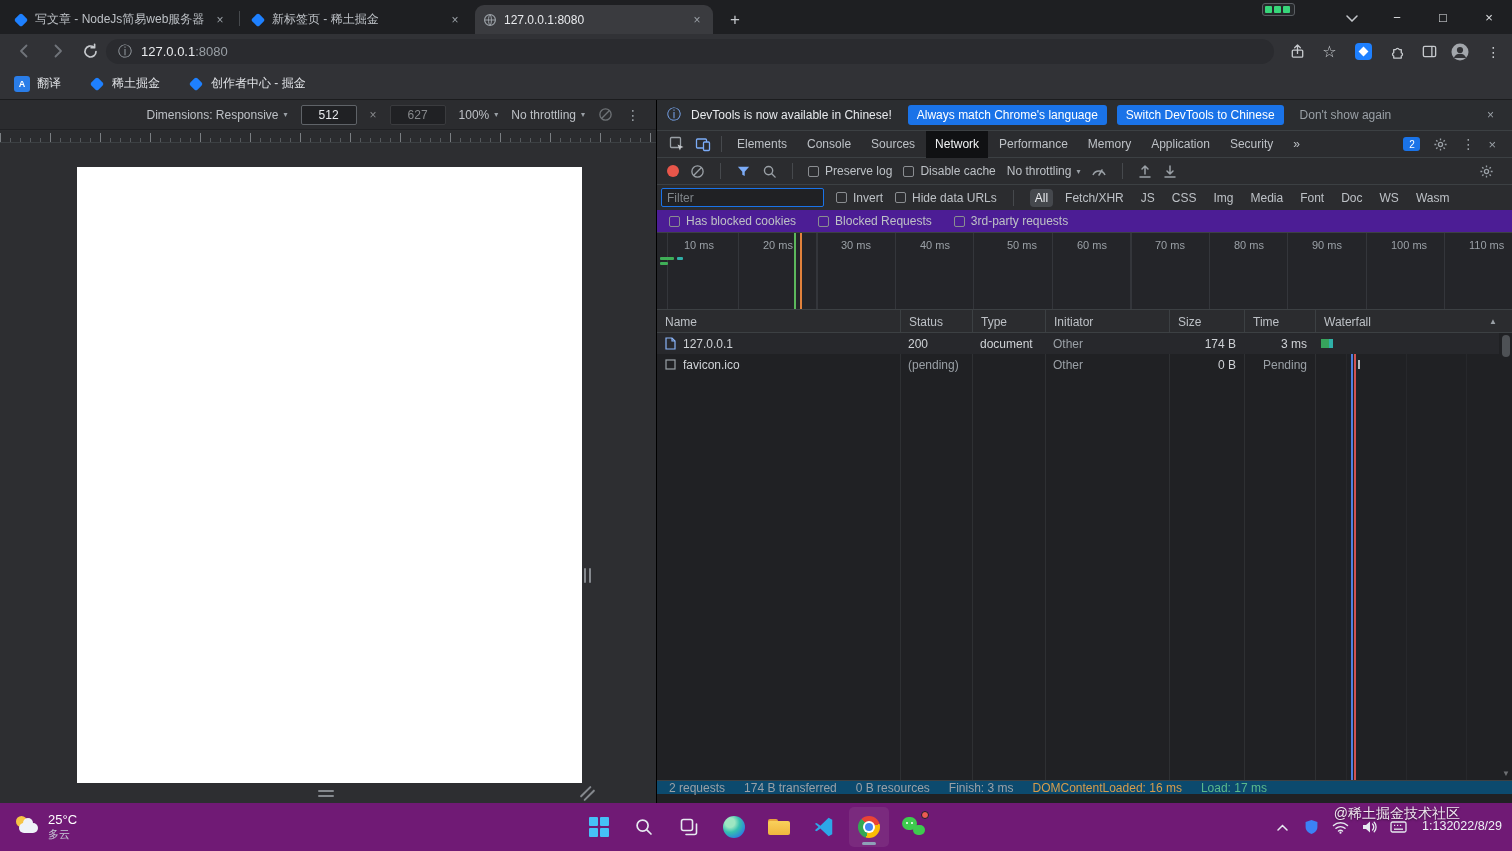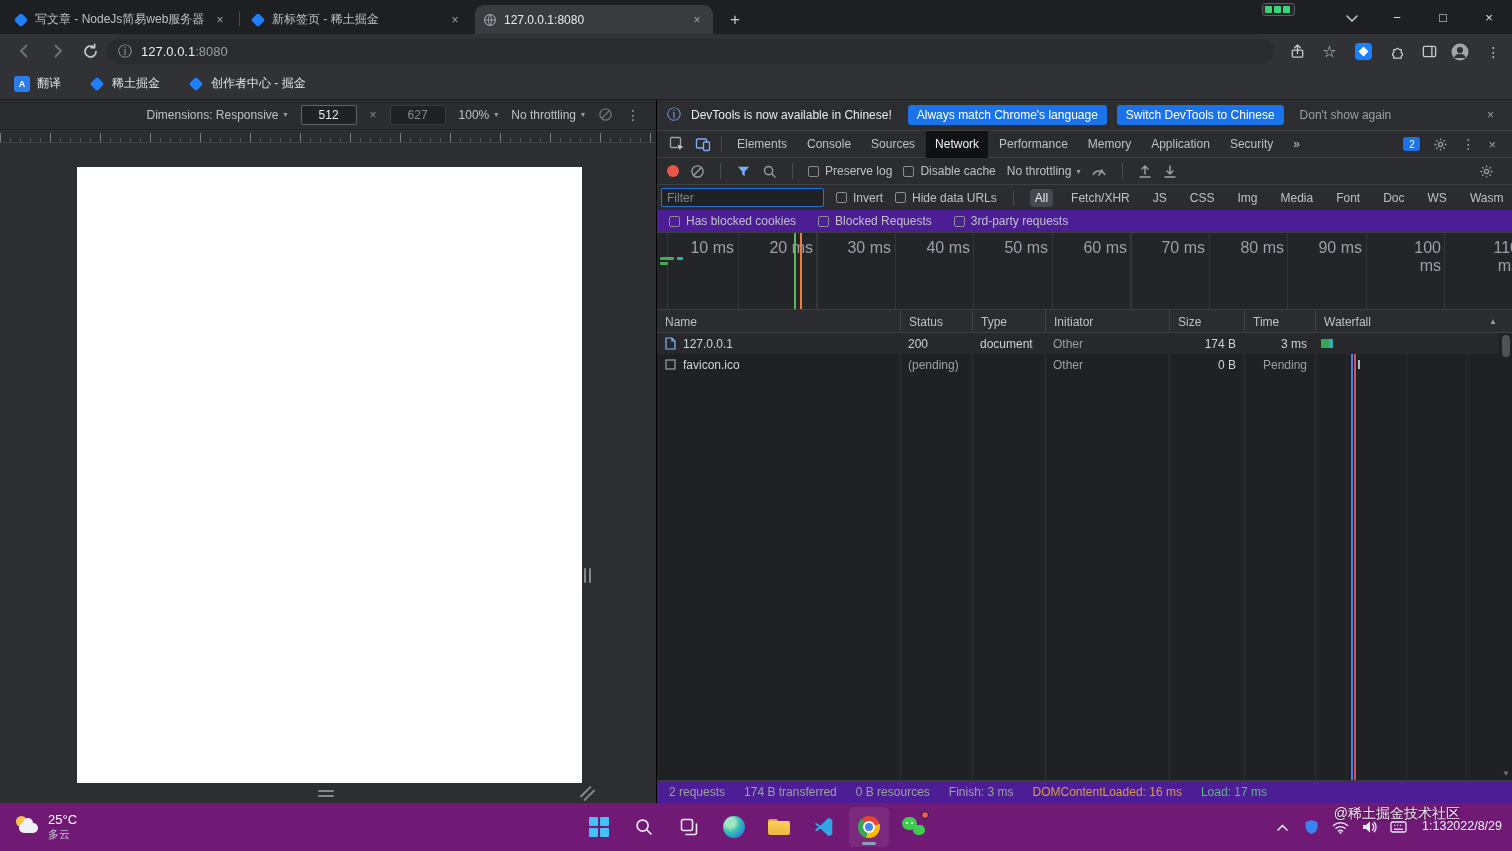--- a/index.html
+++ b/index.html
@@ -69,42 +69,42 @@
   .bubble{min-width:17px;height:14px;background:var(--accent,#1a73e8);border-radius:3px;color:#fff;font-size:10px;display:flex;align-items:center;justify-content:center;padding:0 3px}
   #netbar{top:58px;height:27px;background:#2b2c2f;border-bottom:1px solid #3c4043;padding:0 10px;gap:11px}
   .recdot{width:12px;height:12px;border-radius:50%;background:var(--red,#e8564a)}
   .cb{display:inline-flex;align-items:center;gap:6px;color:#bdc1c6;white-space:nowrap}
   .cb i{width:11px;height:11px;border:1px solid #8a8d91;border-radius:2px;flex:none}
   #filterbar{top:85px;height:25px;background:#2b2c2f;padding:0 4px;gap:12px}
   #filter-input{width:163px;height:19px;background:#202124;border:1px solid var(--accent,#1a73e8);border-radius:2px;color:#e8eaed;font-size:12px;padding:0 5px;outline:none}
   #filter-input::placeholder{color:#80868b}
   .chip{padding:2px 5px;border-radius:4px;color:#bdc1c6;white-space:nowrap}
   .chip.sel{background:#45484d;color:#e8eaed}
-  .chiprow{display:flex;align-items:center;gap:13px}
+  .chiprow{display:flex;align-items:center;gap:7px}
   #filter2{top:110px;height:23px;background:#4c1d95;border-bottom:1px solid #3c4043;padding:0 12px;gap:22px}
   #overview{position:absolute;left:0;top:133px;width:856px;height:77px;background:#242529;border-bottom:1px solid #3c4043;background-image:repeating-linear-gradient(to right,#34363b 0 1px,transparent 1px 78.5px);background-position:81px 0;overflow:hidden}
-  .tick{position:absolute;top:6px;width:50px;text-align:right;font-size:16px;color:#9aa0a6}
+  .tick{position:absolute;top:6px;width:50px;text-align:left;font-size:11px;color:#9aa0a6}
   .evline{position:absolute;top:0;bottom:0;width:2px}
   .actbar{position:absolute;height:3px;background:#3fae57;border-radius:1px}
   #thead{position:absolute;left:0;top:210px;width:856px;height:23px;background:#2b2c2f;border-bottom:1px solid #3c4043;display:grid;grid-template-columns:243px 72px 73px 124px 75px 71px 1fr;align-items:center;color:#bdc1c6}
   #thead .hc{padding:0 8px;border-left:1px solid #3c4043;height:23px;display:flex;align-items:center}
   #thead .hc:first-child{border-left:none}
   #thead .wfh{justify-content:space-between;padding-right:16px}
   #tbody{position:absolute;left:0;top:233px;width:856px;height:447px;background:#202124}
   .colline{position:absolute;top:0;bottom:0;width:1px;background:#2e3033}
   .nrow{position:absolute;left:0;width:842px;height:21px;display:grid;grid-template-columns:243px 72px 73px 124px 75px 71px 1fr;align-items:center;color:#cfd2d6}
   .nrow .c{padding:0 8px;overflow:hidden;white-space:nowrap}
   .nrow .rt{text-align:right}
   .nrow .dim2{color:#9aa0a6}
   .namec{display:flex;align-items:center;gap:7px}
   .wfcell{position:relative;height:21px}
   #dtscroll{position:absolute;right:0;top:0;width:14px;height:447px}
   #dtthumb{position:absolute;left:3px;top:2px;width:8px;height:22px;background:#4e5155;border-radius:4px}
   #dtscrolldn{position:absolute;left:0;bottom:2px;width:14px;text-align:center;color:#6e7073;font-size:8px}
-  #dtsummary{top:680px;height:23px;background:#4c1d95;border-top:1px solid #3c4043;padding:0 12px;gap:19px;font-size:12px;color:#9aa0a6}
+  #dtsummary{top:680px;height:14px;background:#0c4a6e;border-top:1px solid #3c4043;padding:0 12px;gap:19px;font-size:12px;color:#9aa0a6}
   .sum-dcl{color:var(--dcl,#d79c4b)}
   .sum-load{color:var(--load,#5bb98c)}
 
   
   #taskbar{position:absolute;left:0;top:803px;width:1512px;height:48px;background:#701a75}
   #weather{position:absolute;left:6px;top:4px;height:40px;display:flex;align-items:center;gap:8px;padding:0 8px;border-radius:4px}
   #wicon{position:relative;width:26px;height:24px}
   #wicon .sun{position:absolute;left:2px;top:1px;width:11px;height:11px;border-radius:50%;background:#f6c445}
   #wicon .cloud{position:absolute;left:5px;top:8px;width:19px;height:10px;border-radius:8px;background:#eef2f8}
   #wicon .cloud:before{content:"";position:absolute;left:4px;top:-5px;width:10px;height:10px;border-radius:50%;background:#eef2f8}
@@ -454,21 +454,21 @@
           <i></i>
           <span>3rd-party requests</span>
         </span>
     </div>
 
     <div id="overview">
       <span class="tick" style="left:27px">10 ms</span>
       <span class="tick" style="left:106px">20 ms</span>
       <span class="tick" style="left:184px">30 ms</span>
       <span class="tick" style="left:263px">40 ms</span>
-      <span class="tick" style="left:341px">50 ms</span>
+      <span class="tick" style="left:350px">50 ms</span>
       <span class="tick" style="left:420px">60 ms</span>
       <span class="tick" style="left:498px">70 ms</span>
       <span class="tick" style="left:577px">80 ms</span>
       <span class="tick" style="left:655px">90 ms</span>
       <span class="tick" style="left:734px">100 ms</span>
       <span class="tick" style="left:812px">110 ms</span>
       <span class="actbar" style="left:3px;top:24px;width:14px"></span>
       <span class="actbar" style="left:3px;top:29px;width:8px"></span>
       <span class="actbar" style="left:20px;top:24px;width:6px;background:var(--wfteal,#2fb0a8)"></span>
       <span class="evline" style="left:137px;background:var(--evgreen,#5cb85c)"></span>

